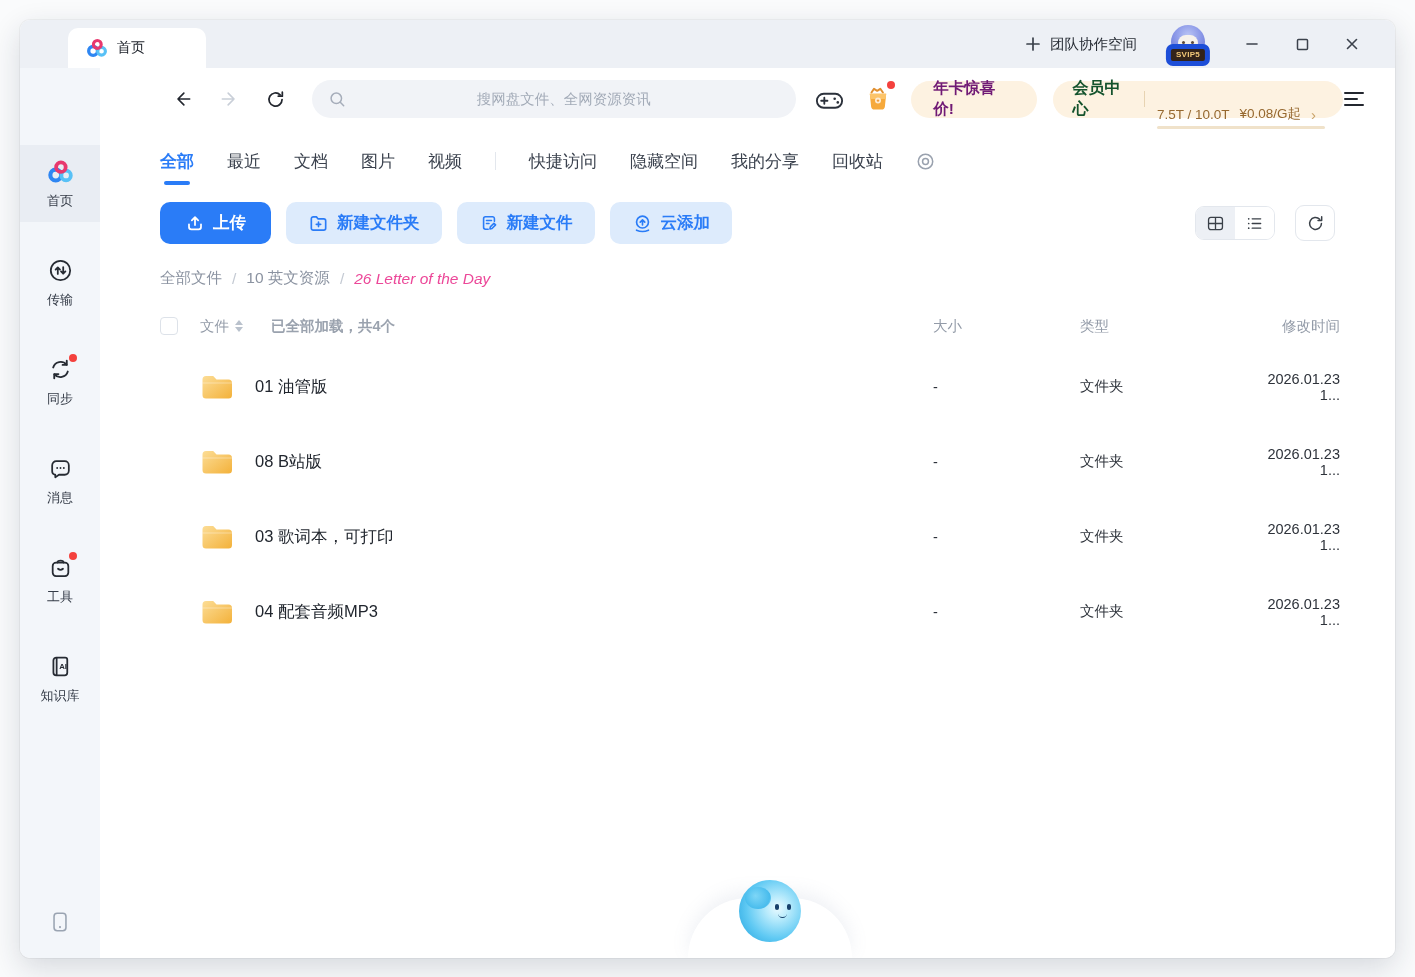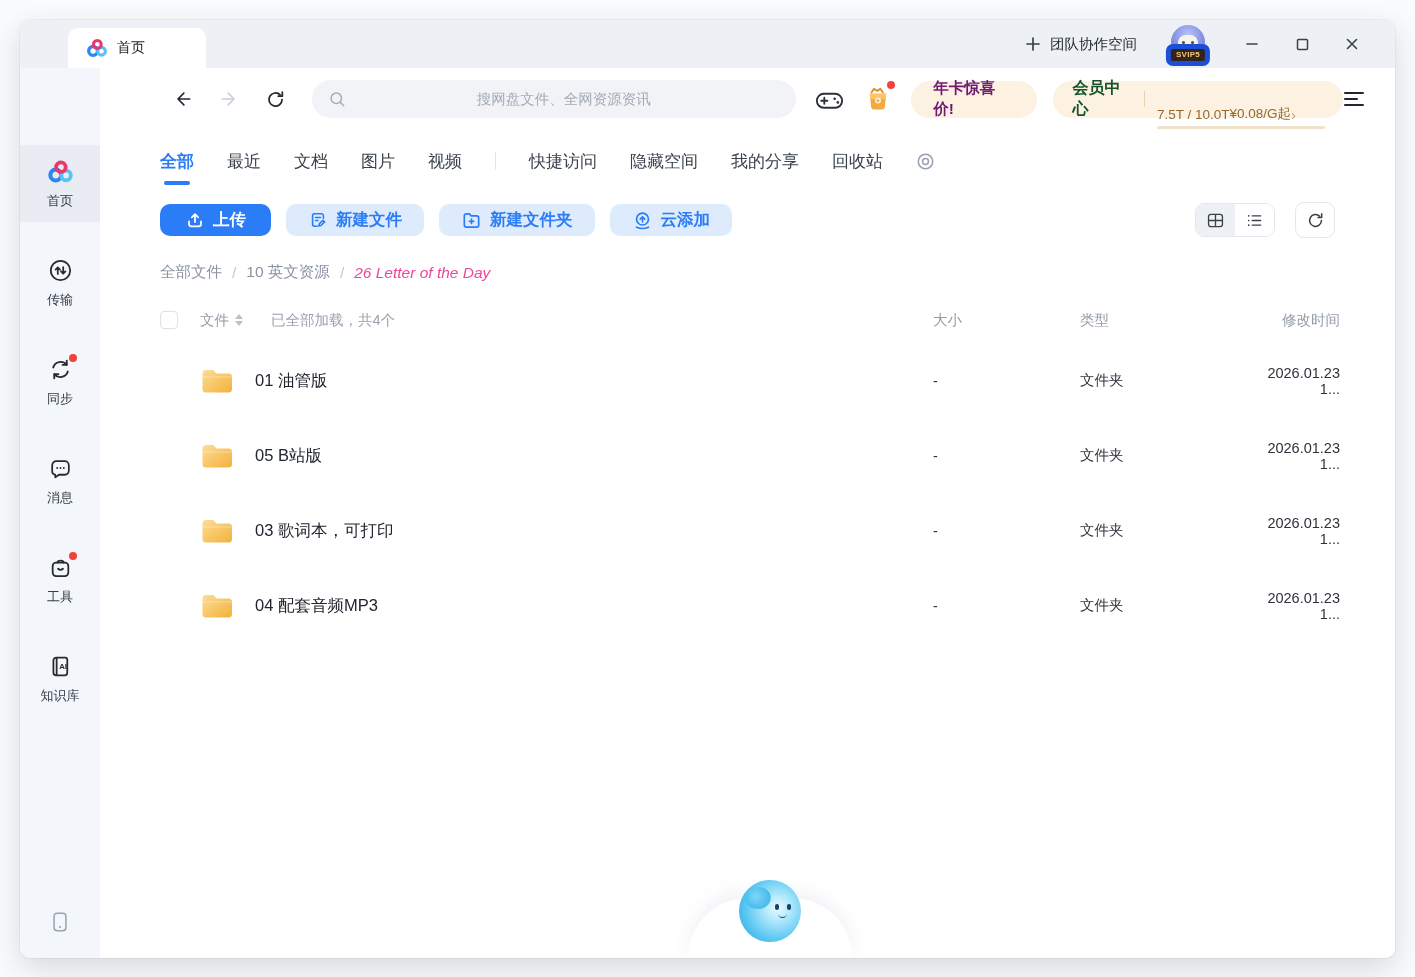--- a/index.html
+++ b/index.html
@@ -55,36 +55,36 @@
                  text-align:center; font-family:"Liberation Sans",sans-serif; }
   .search input::placeholder{ color:#a2aab7; }
   .tool-icon{ position:relative; margin-left:19px; cursor:pointer; display:flex; align-items:center; }
   .tool-icon .dot{ right:-2px; top:-3px; }
   .pill{ height:37px; display:flex; align-items:center; border-radius:19px; background:#fdf2e1; cursor:pointer; }
   .promo-pill{ margin-left:18px; padding:0 22px; font-size:15.5px; font-weight:bold; color:#701a75; }
   .vip-pill{ margin-left:16px; padding:0 18px 0 20px; gap:12px; }
   .vip-label{ font-size:16px; font-weight:bold; color:#14532d; }
   .vip-div{ width:1px; height:16px; background:#e7d3b2; }
   .storage{ display:flex; flex-direction:column; gap:3px; }
-  .storage-line{ display:flex; align-items:center; font-size:13.5px; color:#96682f;margin-top:36px; }
+  .storage-line{ display:flex; align-items:center; gap:10px; font-size:13.5px; color:#96682f;margin-top:36px; }
   .storage-bar{ height:3px; border-radius:2px; background:#f0e2ca; width:168px; overflow:hidden; }
   .storage-fill{ height:3px; border-radius:2px; background:#df8f3e; }
   .chevron{ color:#c9a36a; font-size:15px; }
   .hamburger{ margin-left:auto; margin-right:30px; cursor:pointer; }
   
   .nav-tabs{ display:flex; align-items:center; gap:33px; margin:12px 0 0 60px; height:38px; }
   .nav-tab{ font-size:17px; color:#3b424e; cursor:pointer; position:relative; white-space:nowrap; }
   .nav-tab.active{ color:#2a7cf7; font-weight:bold; }
   .nav-tab.active:after{ content:""; position:absolute; left:50%; transform:translateX(-50%); bottom:-12px;
                          width:26px; height:4px; border-radius:2px; background:#2a7cf7; }
   .nav-sep{ width:1px; height:18px; background:#e3e7ed; }
   .scope-icon{ cursor:pointer; display:flex; }
   
   .actions{ display:flex; align-items:center; margin:22px 60px 0 60px; }
-  .btn{ height:32px; border-radius:10px; display:flex; align-items:center; gap:8px; font-size:16.5px;
+  .btn{ height:42px; border-radius:10px; display:flex; align-items:center; gap:8px; font-size:16.5px;
         font-weight:bold; cursor:pointer; border:0; font-family:"Liberation Sans",sans-serif; }
   .btn-primary{ background:#2a7cf7; color:#fff; padding:0 25px; }
   .btn-light{ background:#ddebfc; color:#2a7cf7; padding:0 22px; margin-left:15px; }
   .view-group{ margin-left:auto; display:flex; align-items:center; }
   .seg{ display:flex; border:1px solid #e3e7ed; border-radius:9px; overflow:hidden; height:34px; }
   .seg-cell{ width:39px; display:flex; align-items:center; justify-content:center; cursor:pointer; background:#fff; }
   .seg-cell.active{ background:#edf0f5; }
   .refresh-btn{ width:40px; height:36px; border:1px solid #e3e7ed; border-radius:9px; margin-left:20px;
                 display:flex; align-items:center; justify-content:center; cursor:pointer; background:#fff; }
   
@@ -94,21 +94,21 @@
   .crumb-sep{ color:#c4cad3; }
   
   .table-header,.file-row{ display:grid; grid-template-columns:24px 1fr 147px 165px 95px;
                            align-items:center; padding:0 55px 0 60px; }
   .table-header{ height:46px; margin-top:14px; font-size:14.5px; color:#939ba8; }
   .th-file{ display:flex; align-items:center; gap:6px; padding-left:16px; }
   .sort{ display:flex; flex-direction:column; gap:2px; cursor:pointer; }
   .sort i{ width:0; height:0; border-left:4px solid transparent; border-right:4px solid transparent; }
   .sort .up{ border-bottom:5px solid #b9c1cc; }
   .sort .dn{ border-top:5px solid #b9c1cc; }
-  .loaded{ margin-left:22px; color:#9aa2ae; font-weight:normal; }
+  .loaded{ margin-left:22px; color:#9aa2ae; font-weight:bold; }
   .checkbox{ width:18px; height:18px; border:1.5px solid #dde2e9; border-radius:4px; background:#fff; cursor:pointer; }
   .col-right{ text-align:right; }
   .file-row{ height:75px; cursor:pointer; }
   .row-name{ display:flex; align-items:center; gap:20px; padding-left:16px; font-size:16.5px; color:#21262e; }
   .row-meta{ font-size:14.5px; color:#2e333b; }
   
   .mascot{ position:absolute; left:588px; bottom:0; width:164px; height:72px; cursor:pointer; }
   .bump{ position:absolute; left:0; bottom:0; width:164px; height:60px; background:#fff;
          border-radius:110px 110px 0 0; box-shadow:0 -6px 18px rgba(120,140,170,.12); }
   .ball{ position:absolute; left:51px; top:-6px; width:62px; height:62px; border-radius:50%;
@@ -336,36 +336,36 @@
           <span>
             <svg width="20" height="20" viewBox="0 0 24 24" fill="none" stroke="#fff" stroke-width="2.1" stroke-linecap="round" stroke-linejoin="round">
               <path d="M12 14.5V5M12 5L8.2 8.8M12 5l3.8 3.8"></path>
                 <path d="M4.8 13.5v3.2A2.8 2.8 0 0 0 7.6 19.5h8.8a2.8 2.8 0 0 0 2.8-2.8v-3.2"></path>
             </svg>
           </span>
           <span>上传</span>
         </button>
         <button class="btn btn-light">
           <span>
+            <svg width="21" height="21" viewBox="0 0 24 24" fill="none" stroke="#2a7cf7" stroke-width="1.9" stroke-linecap="round" stroke-linejoin="round">
+              <path d="M3.8 7.5V6.6a2.2 2.2 0 0 1 2.2-2.2h3.6l2 2.4h6.4a2.2 2.2 0 0 1 2.2 2.2v8.4a2.2 2.2 0 0 1-2.2 2.2H6a2.2 2.2 0 0 1-2.2-2.2z"></path>
+              <path d="M12 10.5v5M9.5 13h5"></path>
+            </svg>
+          </span>
+          <span>新建文件夹</span>
+        </button>
+        <button class="btn btn-light">
+          <span>
             <svg width="20" height="20" viewBox="0 0 24 24" fill="none" stroke="#2a7cf7" stroke-width="1.9" stroke-linecap="round" stroke-linejoin="round">
               <path d="M18.5 10V6.8a2.3 2.3 0 0 0-2.3-2.3H7.8a2.3 2.3 0 0 0-2.3 2.3v10.4a2.3 2.3 0 0 0 2.3 2.3H11"></path>
               <path d="M9 9h6M9 12.5h3"></path>
               <path d="M13.6 16.6l4.3-4.3 2 2-4.3 4.3-2.5.5z"></path>
             </svg>
           </span>
           <span>新建文件</span>
-        </button>
-        <button class="btn btn-light">
-          <span>
-            <svg width="21" height="21" viewBox="0 0 24 24" fill="none" stroke="#2a7cf7" stroke-width="1.9" stroke-linecap="round" stroke-linejoin="round">
-              <path d="M3.8 7.5V6.6a2.2 2.2 0 0 1 2.2-2.2h3.6l2 2.4h6.4a2.2 2.2 0 0 1 2.2 2.2v8.4a2.2 2.2 0 0 1-2.2 2.2H6a2.2 2.2 0 0 1-2.2-2.2z"></path>
-              <path d="M12 10.5v5M9.5 13h5"></path>
-            </svg>
-          </span>
-          <span>新建文件夹</span>
         </button>
         <button class="btn btn-light">
           <span>
             <svg width="21" height="21" viewBox="0 0 24 24" fill="none" stroke="#2a7cf7" stroke-width="1.9" stroke-linecap="round" stroke-linejoin="round">
               <circle cx="12" cy="10.3" r="6.8"></circle>
               <path d="M12 13.6V7.8M12 7.8L9.4 10.4M12 7.8l2.6 2.6"></path>
               <path d="M5.2 19.6q6.8 3 13.6 0"></path>
             </svg>
           </span>
           <span>云添加</span>
@@ -443,21 +443,21 @@
 
       <div class="file-row">
         <span></span>
         <span class="row-name">
           <span>
             <svg width="35" height="29" viewBox="0 0 35 29">
               <path d="M2.5 7.5a3.5 3.5 0 0 1 3.5-3.5h7.2l3.3 3.6h12a3.5 3.5 0 0 1 3.5 3.5v12a3.5 3.5 0 0 1-3.5 3.5H6a3.5 3.5 0 0 1-3.5-3.5z" fill="url(#fg0)"></path>
               <path d="M2.5 10h30v2H2.5z" fill="#fff" opacity="0.18"></path>
             </svg>
           </span>
-          <span>05 B站版</span>
+          <span>08 B站版</span>
         </span>
         <span class="row-meta">-</span>
         <span class="row-meta">文件夹</span>
         <span class="row-meta col-right">2026.01.23 1...</span>
       </div>
 
       <div class="file-row">
         <span></span>
         <span class="row-name">
           <span>

